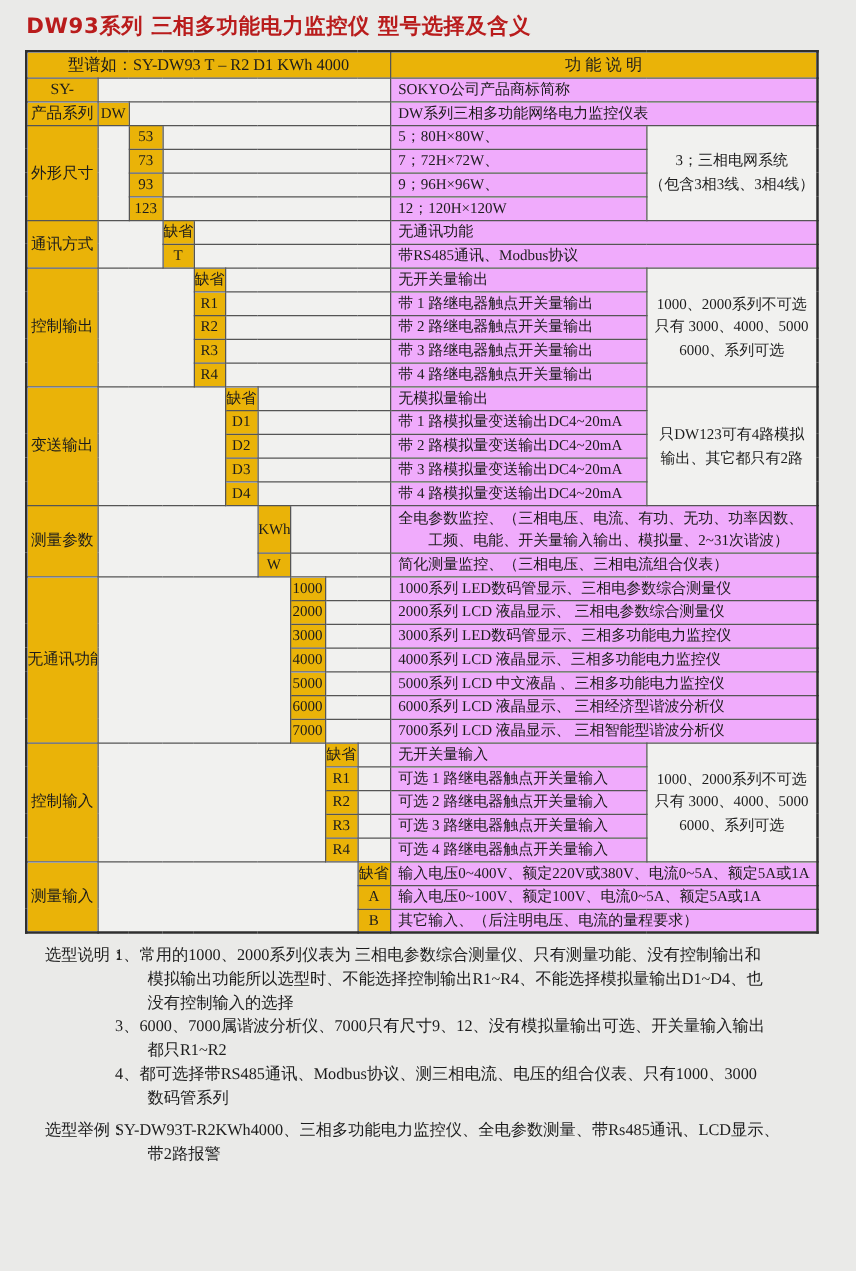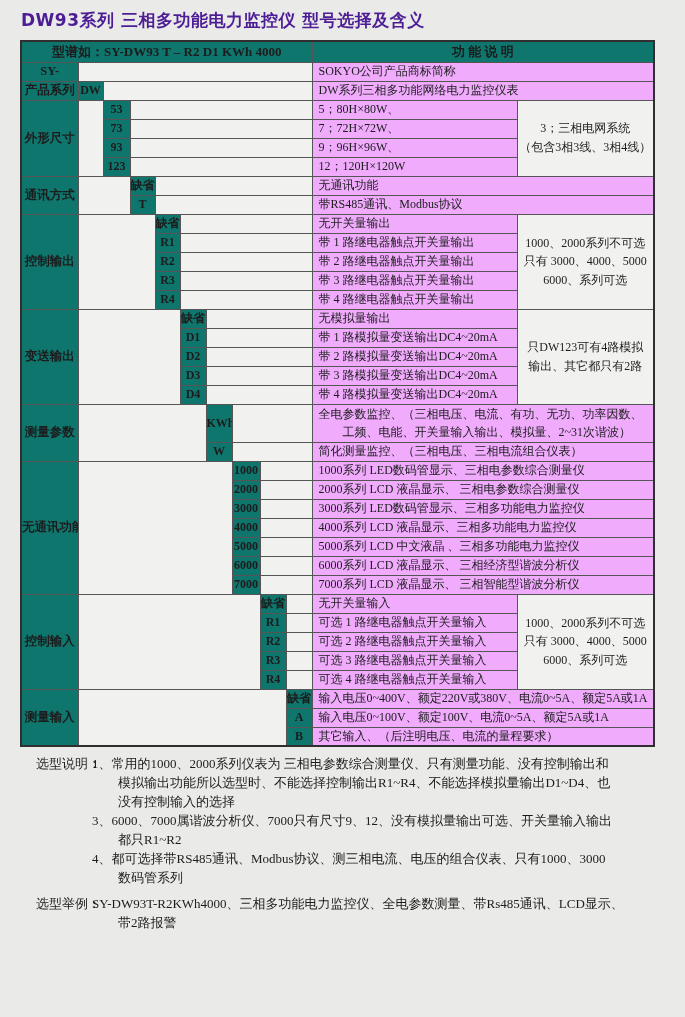--- a/index.html
+++ b/index.html
@@ -5,36 +5,36 @@
   * { box-sizing: border-box; }
   html,body { margin:0; padding:0; }
   body {
     background:#eaeae8;
     font-family:"Liberation Serif","DejaVu Serif",serif;
     color:#1c1c1c;
   }
   .page { width:685px; height:1017px; position:relative; overflow:hidden; }
   .title {
     margin:0; padding:9px 0 8px 21px;
-    font-size:17px; font-weight:bold; color:#4c1d95;
+    font-size:17px; font-weight:bold; color:#b91c1c;
     font-family:"DejaVu Sans","Liberation Sans",sans-serif;
     letter-spacing:0.5px;
   }
   table.spec {
     border-collapse:collapse; table-layout:fixed;
     margin-left:20px; width:635px;
     border:2px solid #2f2f2f;
     background:#f1f1ef;
   }
   td {
     border:1px solid #555;
     padding:0; font-size:12px; overflow:hidden;
     white-space:nowrap; vertical-align:middle;
   }
-  .g { background:#0f766e;font-weight:bold; }
+  .g { background:#eab308; }
   .c { text-align:center; }
   .gap { background:#f1f1ef; }
   .d  { background:#f0abfc; padding-left:6px; font-size:12px; }
   .d2 { white-space:pre-line; line-height:18px; }
   .dn { background:#f1f1ef; text-align:center; white-space:pre-line; font-size:12px; line-height:1.55; }
   .hh   { height:21px; }
   .r    { height:19px; }
   .tall { height:38px; }
   .hdr  { font-size:13px; }
   .lbl  { font-size:12.5px; }

